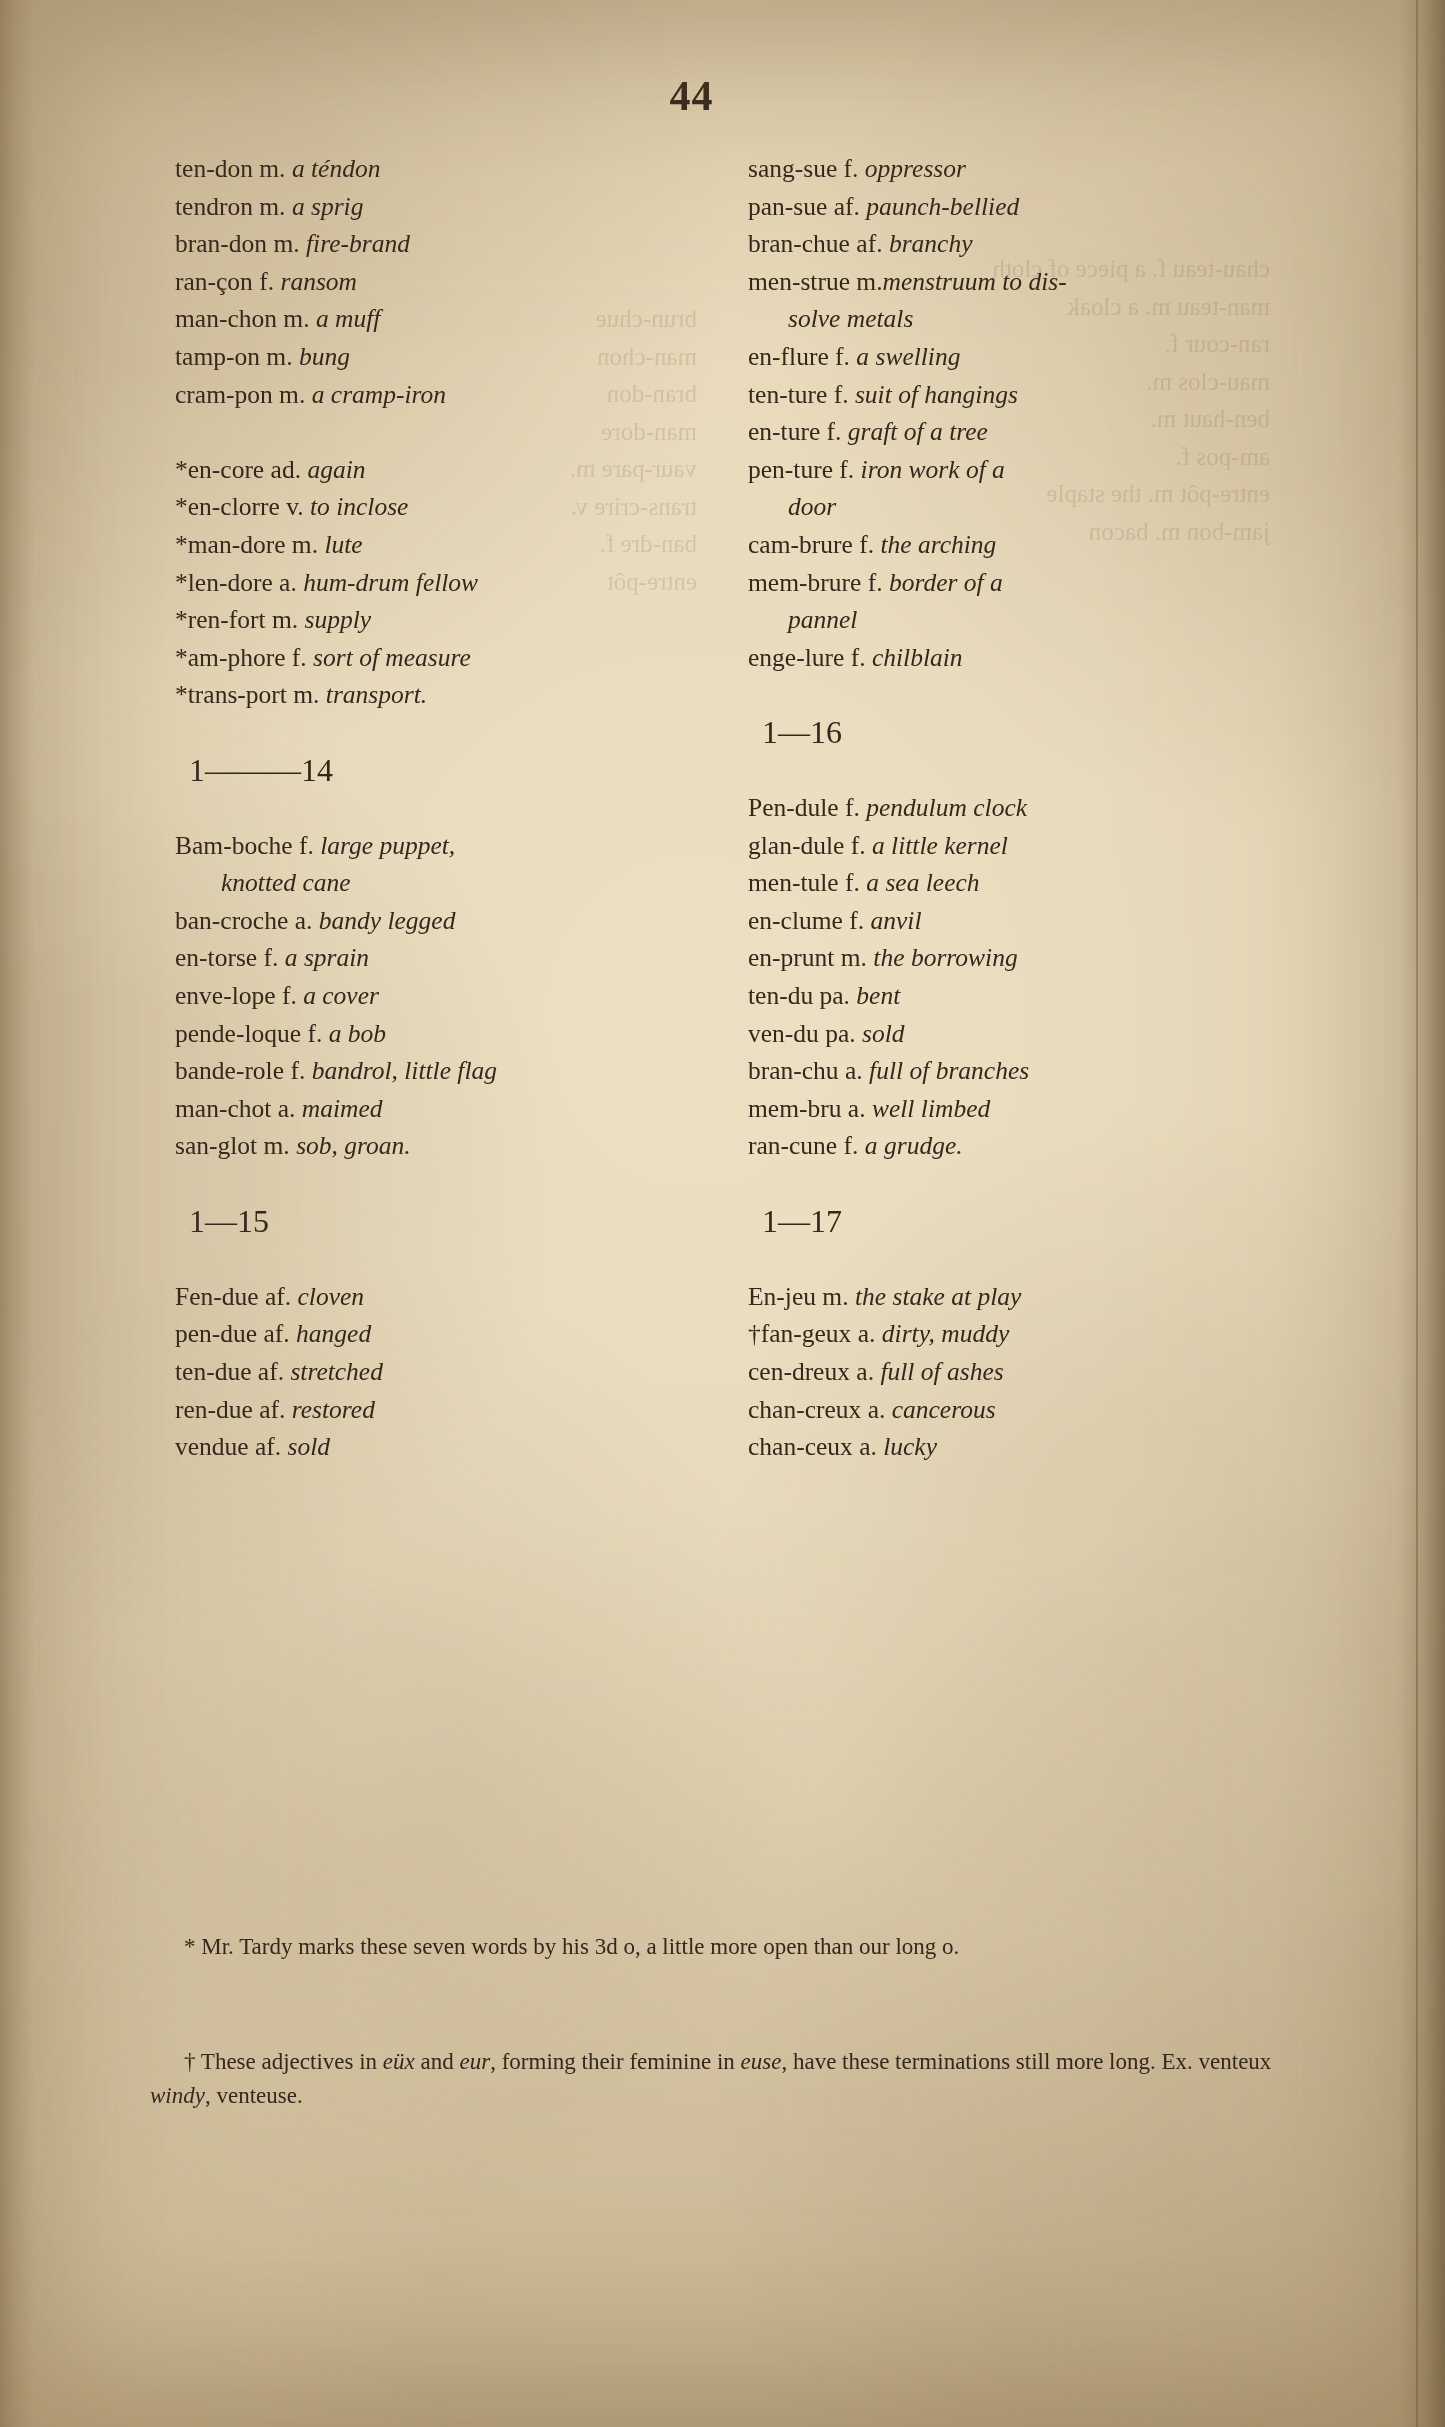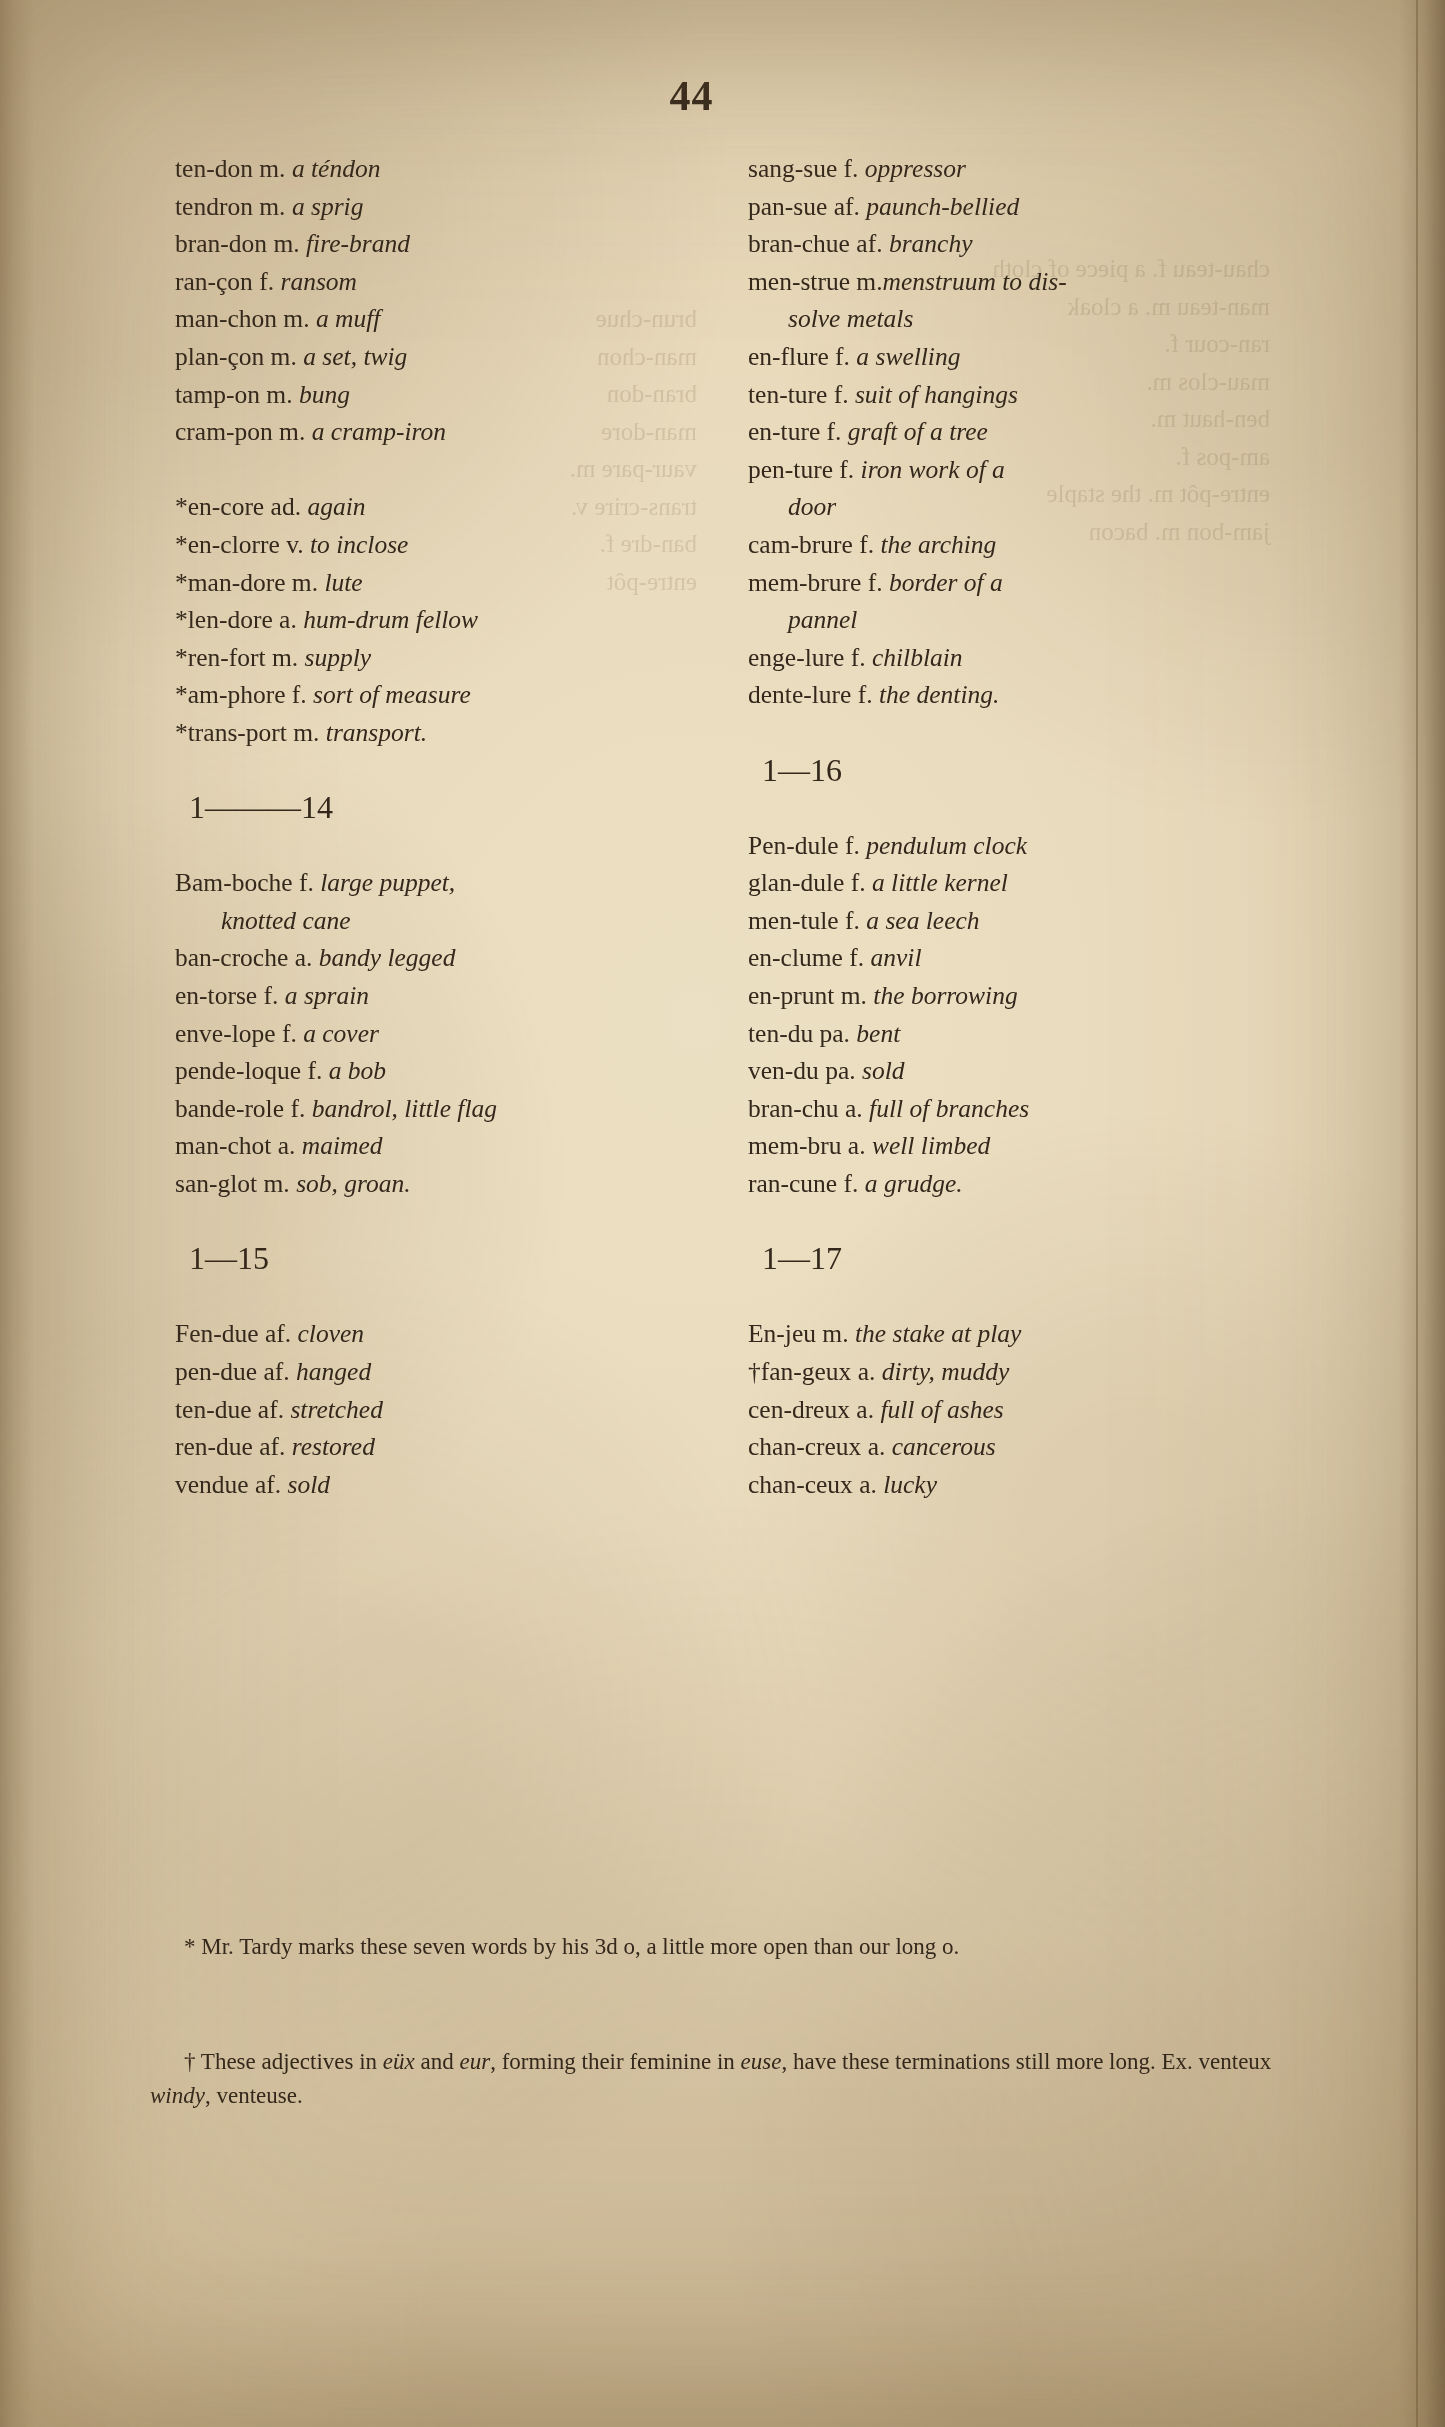--- a/index.html
+++ b/index.html
@@ -199,25 +199,20 @@
           <span class="hw">ran-çon</span>
           <span class="pos">f.</span>
           <span class="def">ransom</span>
         </div>
         <div class="entry">
           <span class="hw">man-chon</span>
           <span class="pos">m.</span>
           <span class="def">a muff</span>
         </div>
         <div class="entry">
-          <span class="hw">plan-çon</span>
-          <span class="pos">m.</span>
-          <span class="def">a set, twig</span>
-        </div>
-        <div class="entry">
           <span class="hw">tamp-on</span>
           <span class="pos">m.</span>
           <span class="def">bung</span>
         </div>
         <div class="entry">
           <span class="hw">cram-pon</span>
           <span class="pos">m.</span>
           <span class="def">a cramp-iron</span>
         </div>
       </div>
@@ -400,25 +395,20 @@
         <div class="entry">
           <span class="hw">mem-brure</span>
           <span class="pos">f.</span>
           <span class="def">border  of  a</span>
           <span class="cont-r">pannel</span>
         </div>
         <div class="entry">
           <span class="hw">enge-lure</span>
           <span class="pos">f.</span>
           <span class="def">chilblain</span>
-        </div>
-        <div class="entry">
-          <span class="hw">dente-lure</span>
-          <span class="pos">f.</span>
-          <span class="def">the denting.</span>
         </div>
       </div>
 
       <div class="spacer-lg"></div>
 
       <div class="marker">1—16</div>
 
       <div class="spacer-lg"></div>
 
       <div>

